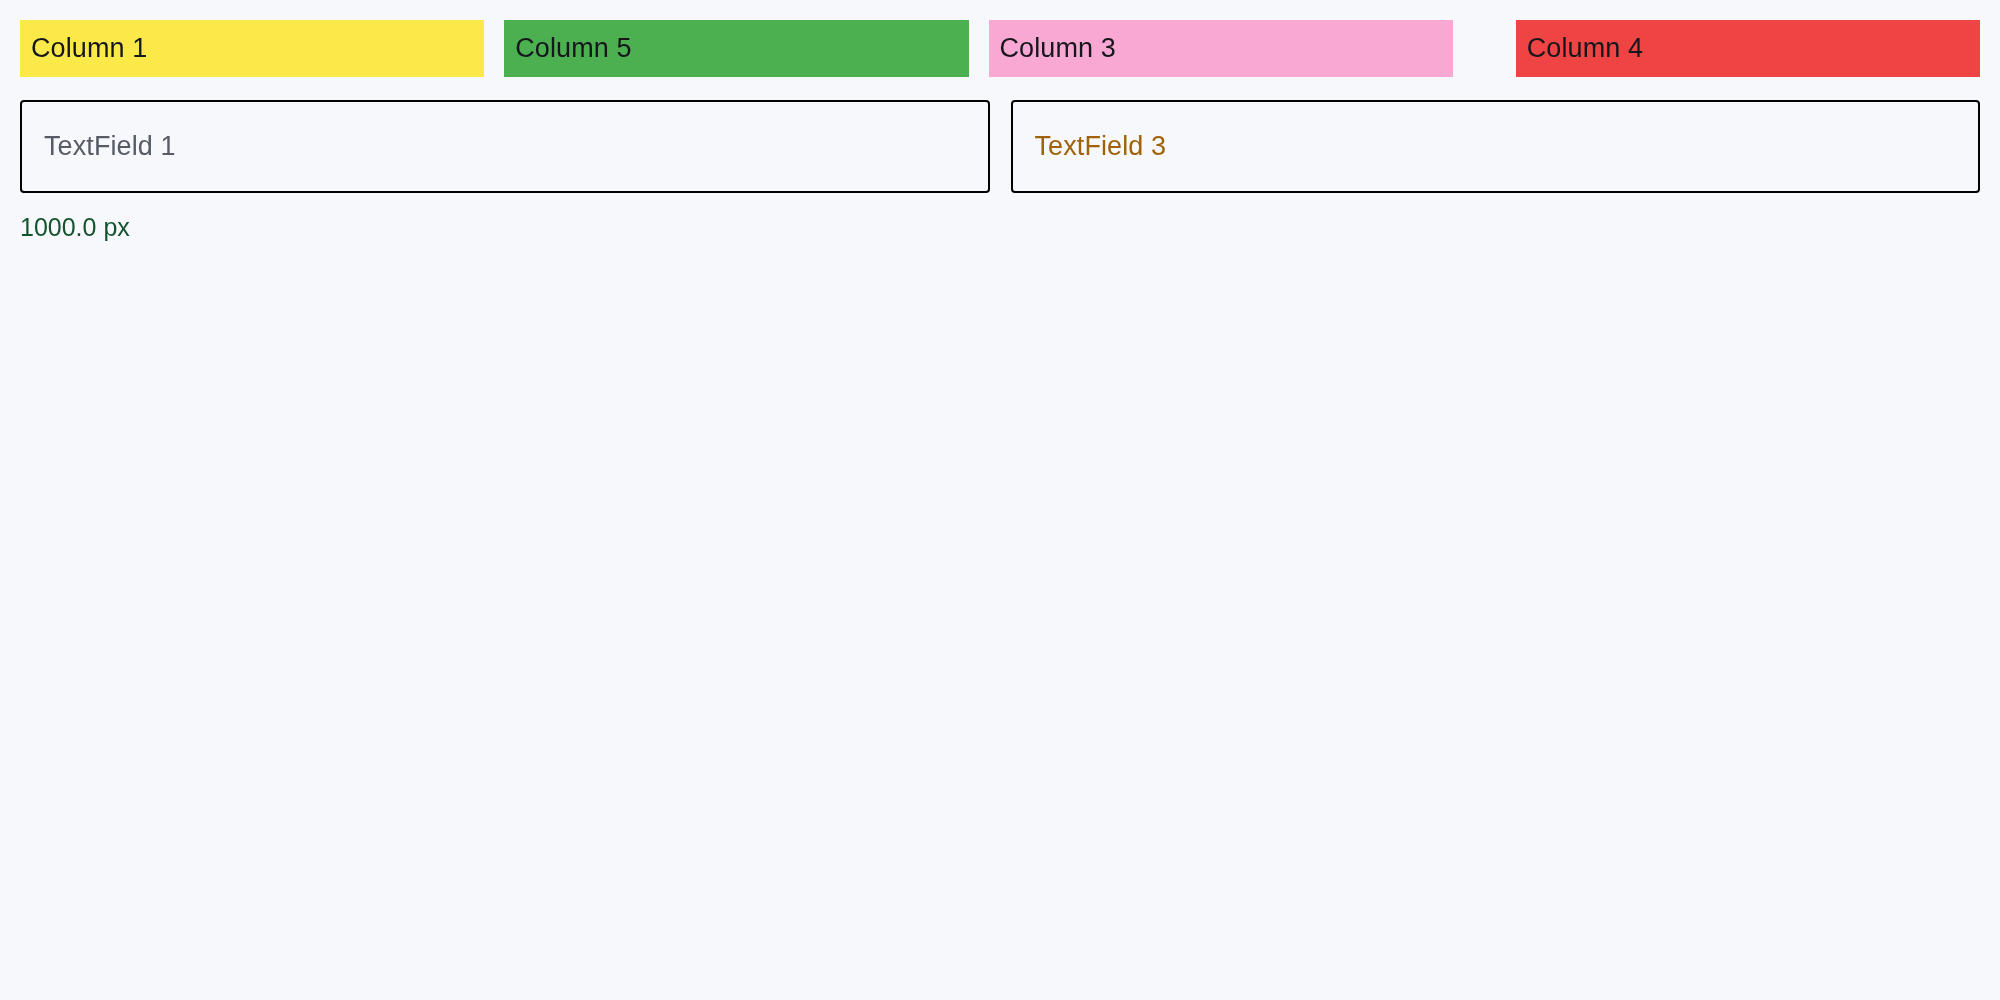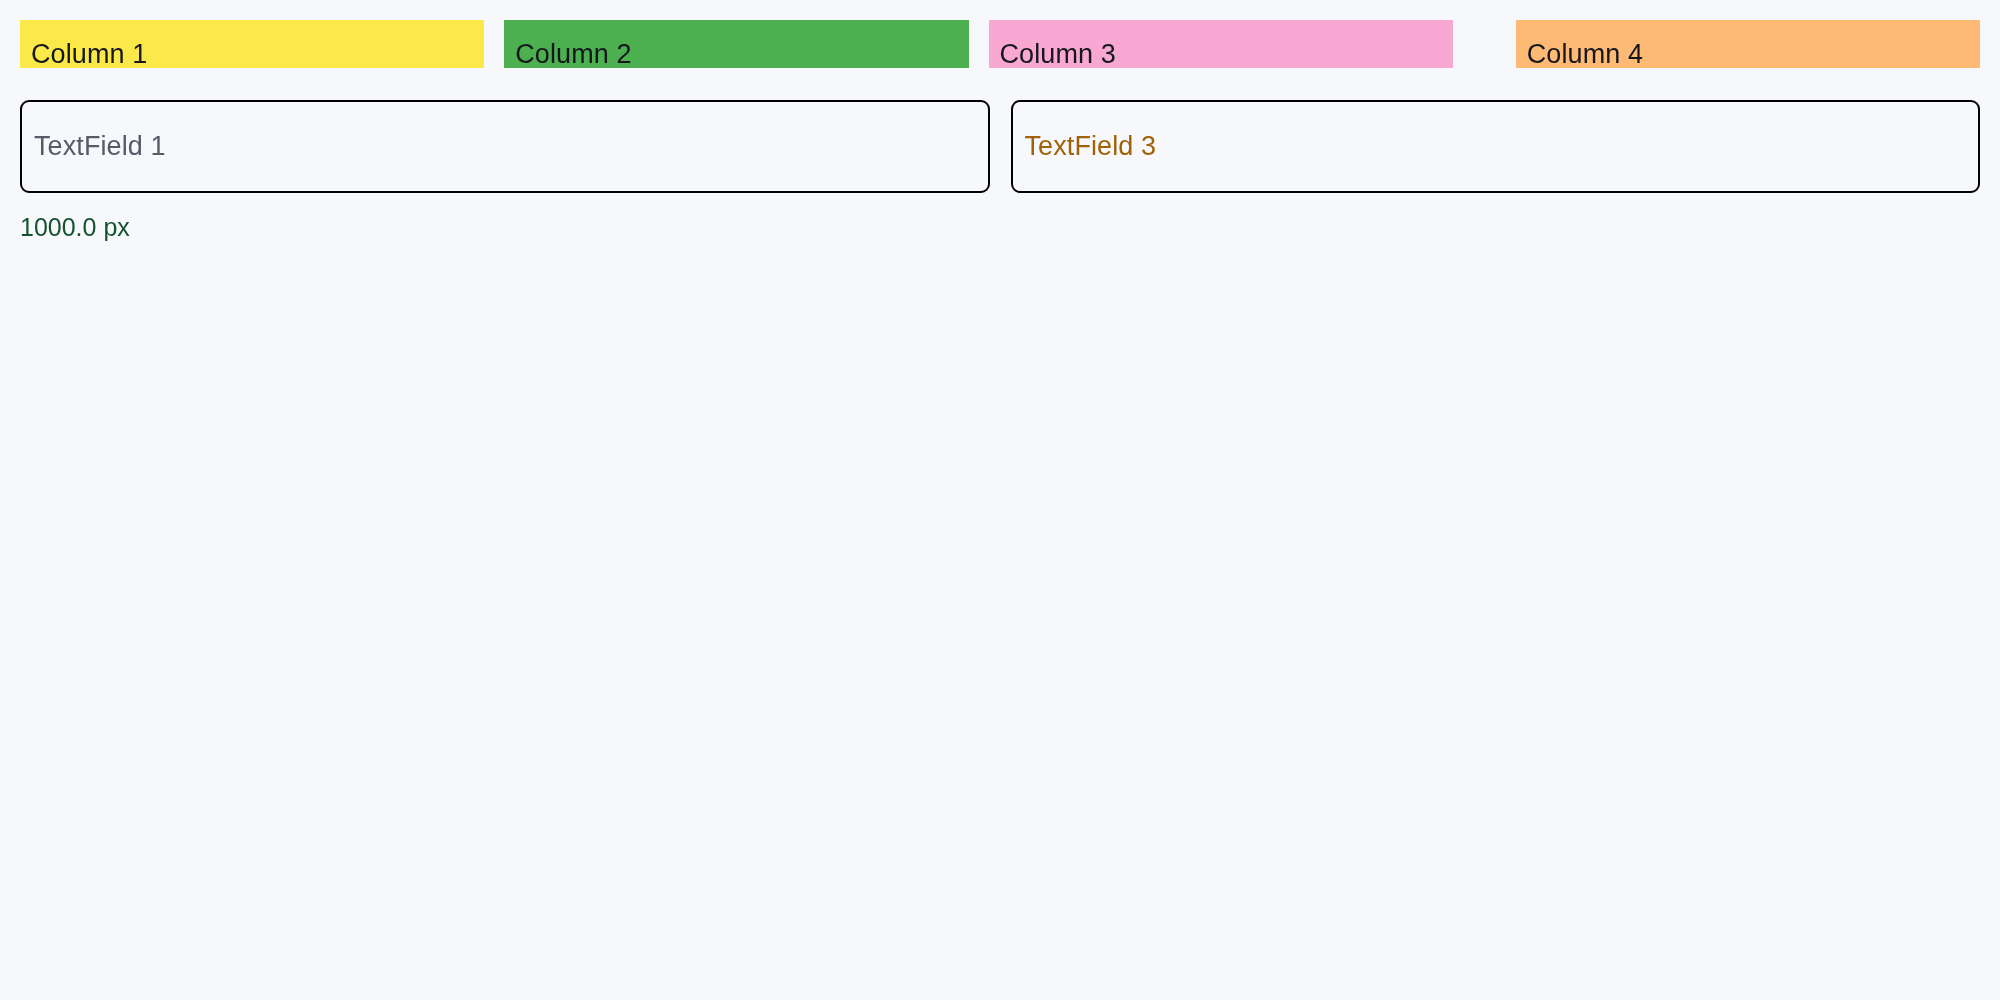--- a/index.html
+++ b/index.html
@@ -30,24 +30,24 @@
     align-items: stretch;
     gap: 20px;
     height: 57px;
     width: 1960px;
   }
 
   .column-block {
     flex: 1 1 0;
     min-width: 0;
     display: flex;
-    align-items: flex-end;
+    align-items: center;
     box-sizing: border-box;
     padding: 0 11px;
-    height: 48px;
+    height: 57px;
   }
 
   .column-label {
     font-size: 27px;
     line-height: 1;
     color: #15171c;
     font-family: "Liberation Sans", sans-serif;
     white-space: nowrap;
     letter-spacing: 0.1px;
   }
@@ -61,25 +61,25 @@
     width: 1960px;
     margin-top: 23px;
   }
 
   .textfield {
     flex: 1 1 0;
     min-width: 0;
     box-sizing: border-box;
     height: 93px;
     border: 2px solid #000000;
-    border-radius: 9px;
+    border-radius: 4px;
     background: #f7f8fc;
     display: flex;
     align-items: center;
-    padding: 0 12px;
+    padding: 0 22px;
     cursor: text;
   }
 
   .textfield-placeholder {
     font-size: 27px;
     line-height: 1;
     color: #565b66;
     font-family: "Liberation Sans", sans-serif;
     white-space: nowrap;
     letter-spacing: 0.1px;
@@ -100,28 +100,28 @@
 
 <div id="app-root">
 
   <div class="column-row">
 
     <div class="column-block" style="background-color: rgb(251, 233, 74);">
       <span class="column-label">Column 1</span>
     </div>
 
     <div class="column-block" style="background-color: rgb(76, 175, 80);">
-      <span class="column-label">Column 2</span>
+      <span class="column-label">Column 5</span>
     </div>
 
     <div class="column-block" style="background-color: #f9a8d4;">
       <span class="column-label">Column 3</span>
     </div>
 
-    <div class="column-block" style="background-color: #fdba74; margin-left: 43px;">
+    <div class="column-block" style="background-color: #ef4444; margin-left: 43px;">
       <span class="column-label">Column 4</span>
     </div>
 
   </div>
 
   <div class="textfield-row">
 
     <div class="textfield" style="border-color: rgb(0, 0, 0);">
       <span class="textfield-placeholder" style="color: rgb(86, 91, 102);">TextField 1</span>
     </div>

